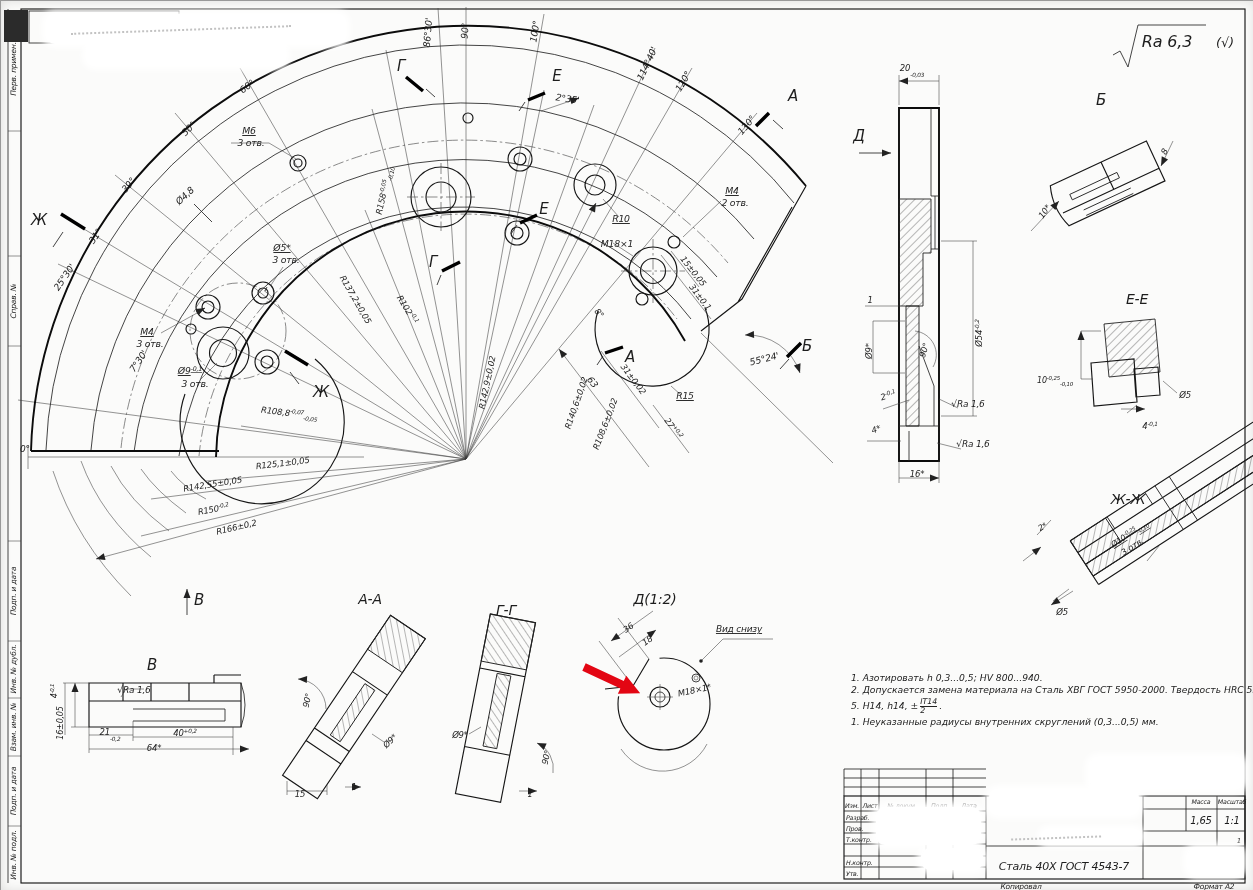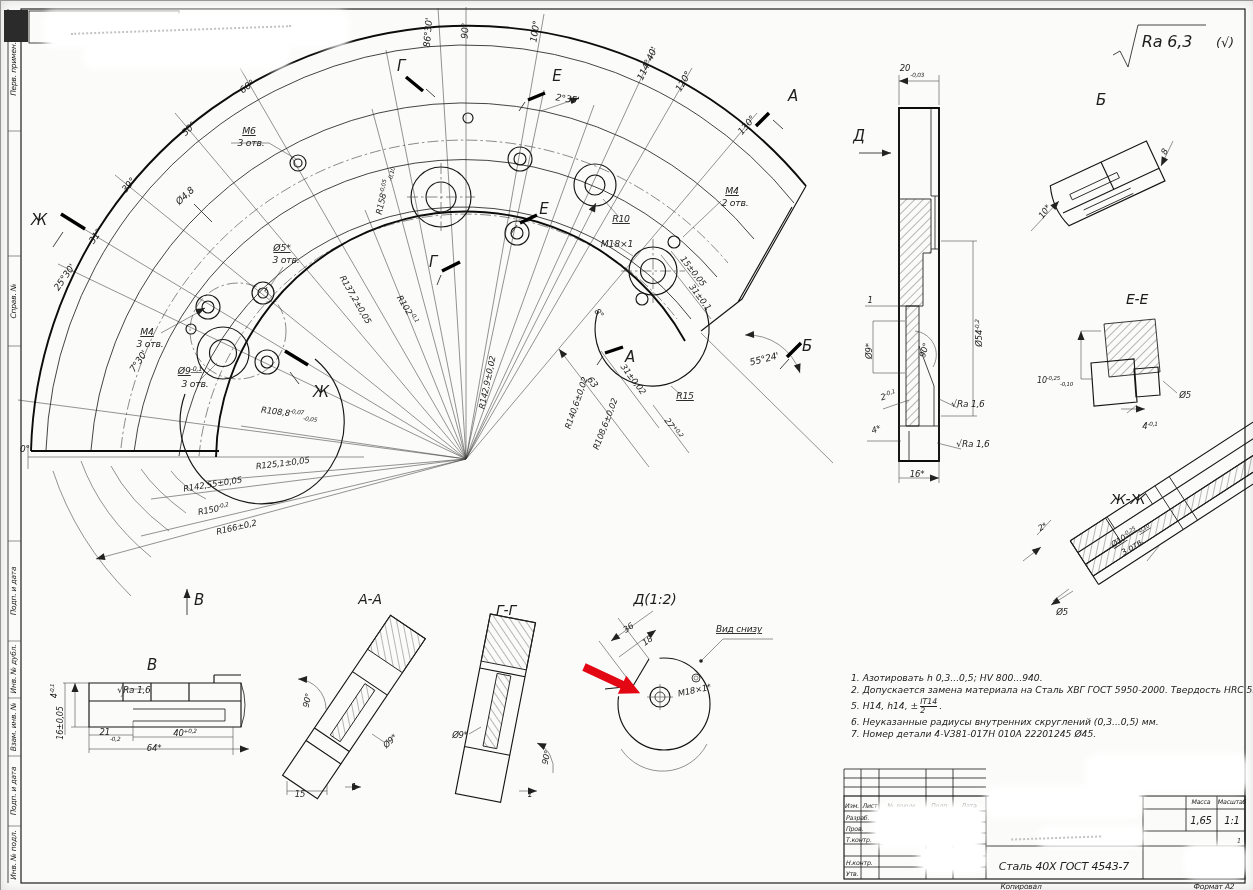--- a/index.html
+++ b/index.html
@@ -354,17 +354,16 @@
   <div>1. Азотировать h 0,3...0,5; HV 800...940.</div>
   <div>2. Допускается замена материала на Сталь ХВГ ГОСТ 5950-2000. Твердость HRC 55...60.</div>
   <div class="note3">
     <span>5. H14, h14, ±</span>
     <span class="fr">
       <span>IT14</span>
       <span class="fb">2</span>
     </span>
     <span>.</span>
   </div>
-  <div>6. Неуказанные радиусы внутренних скруглений (0,3...0,5) мм.</div>
-  <div>7. Номер детали 4-V381-017H 010A  22201245  Ø45.</div>
+  <div>1. Неуказанные радиусы внутренних скруглений (0,3...0,5) мм.</div>
 </div>
 
 </div>
 
 </body></html>

